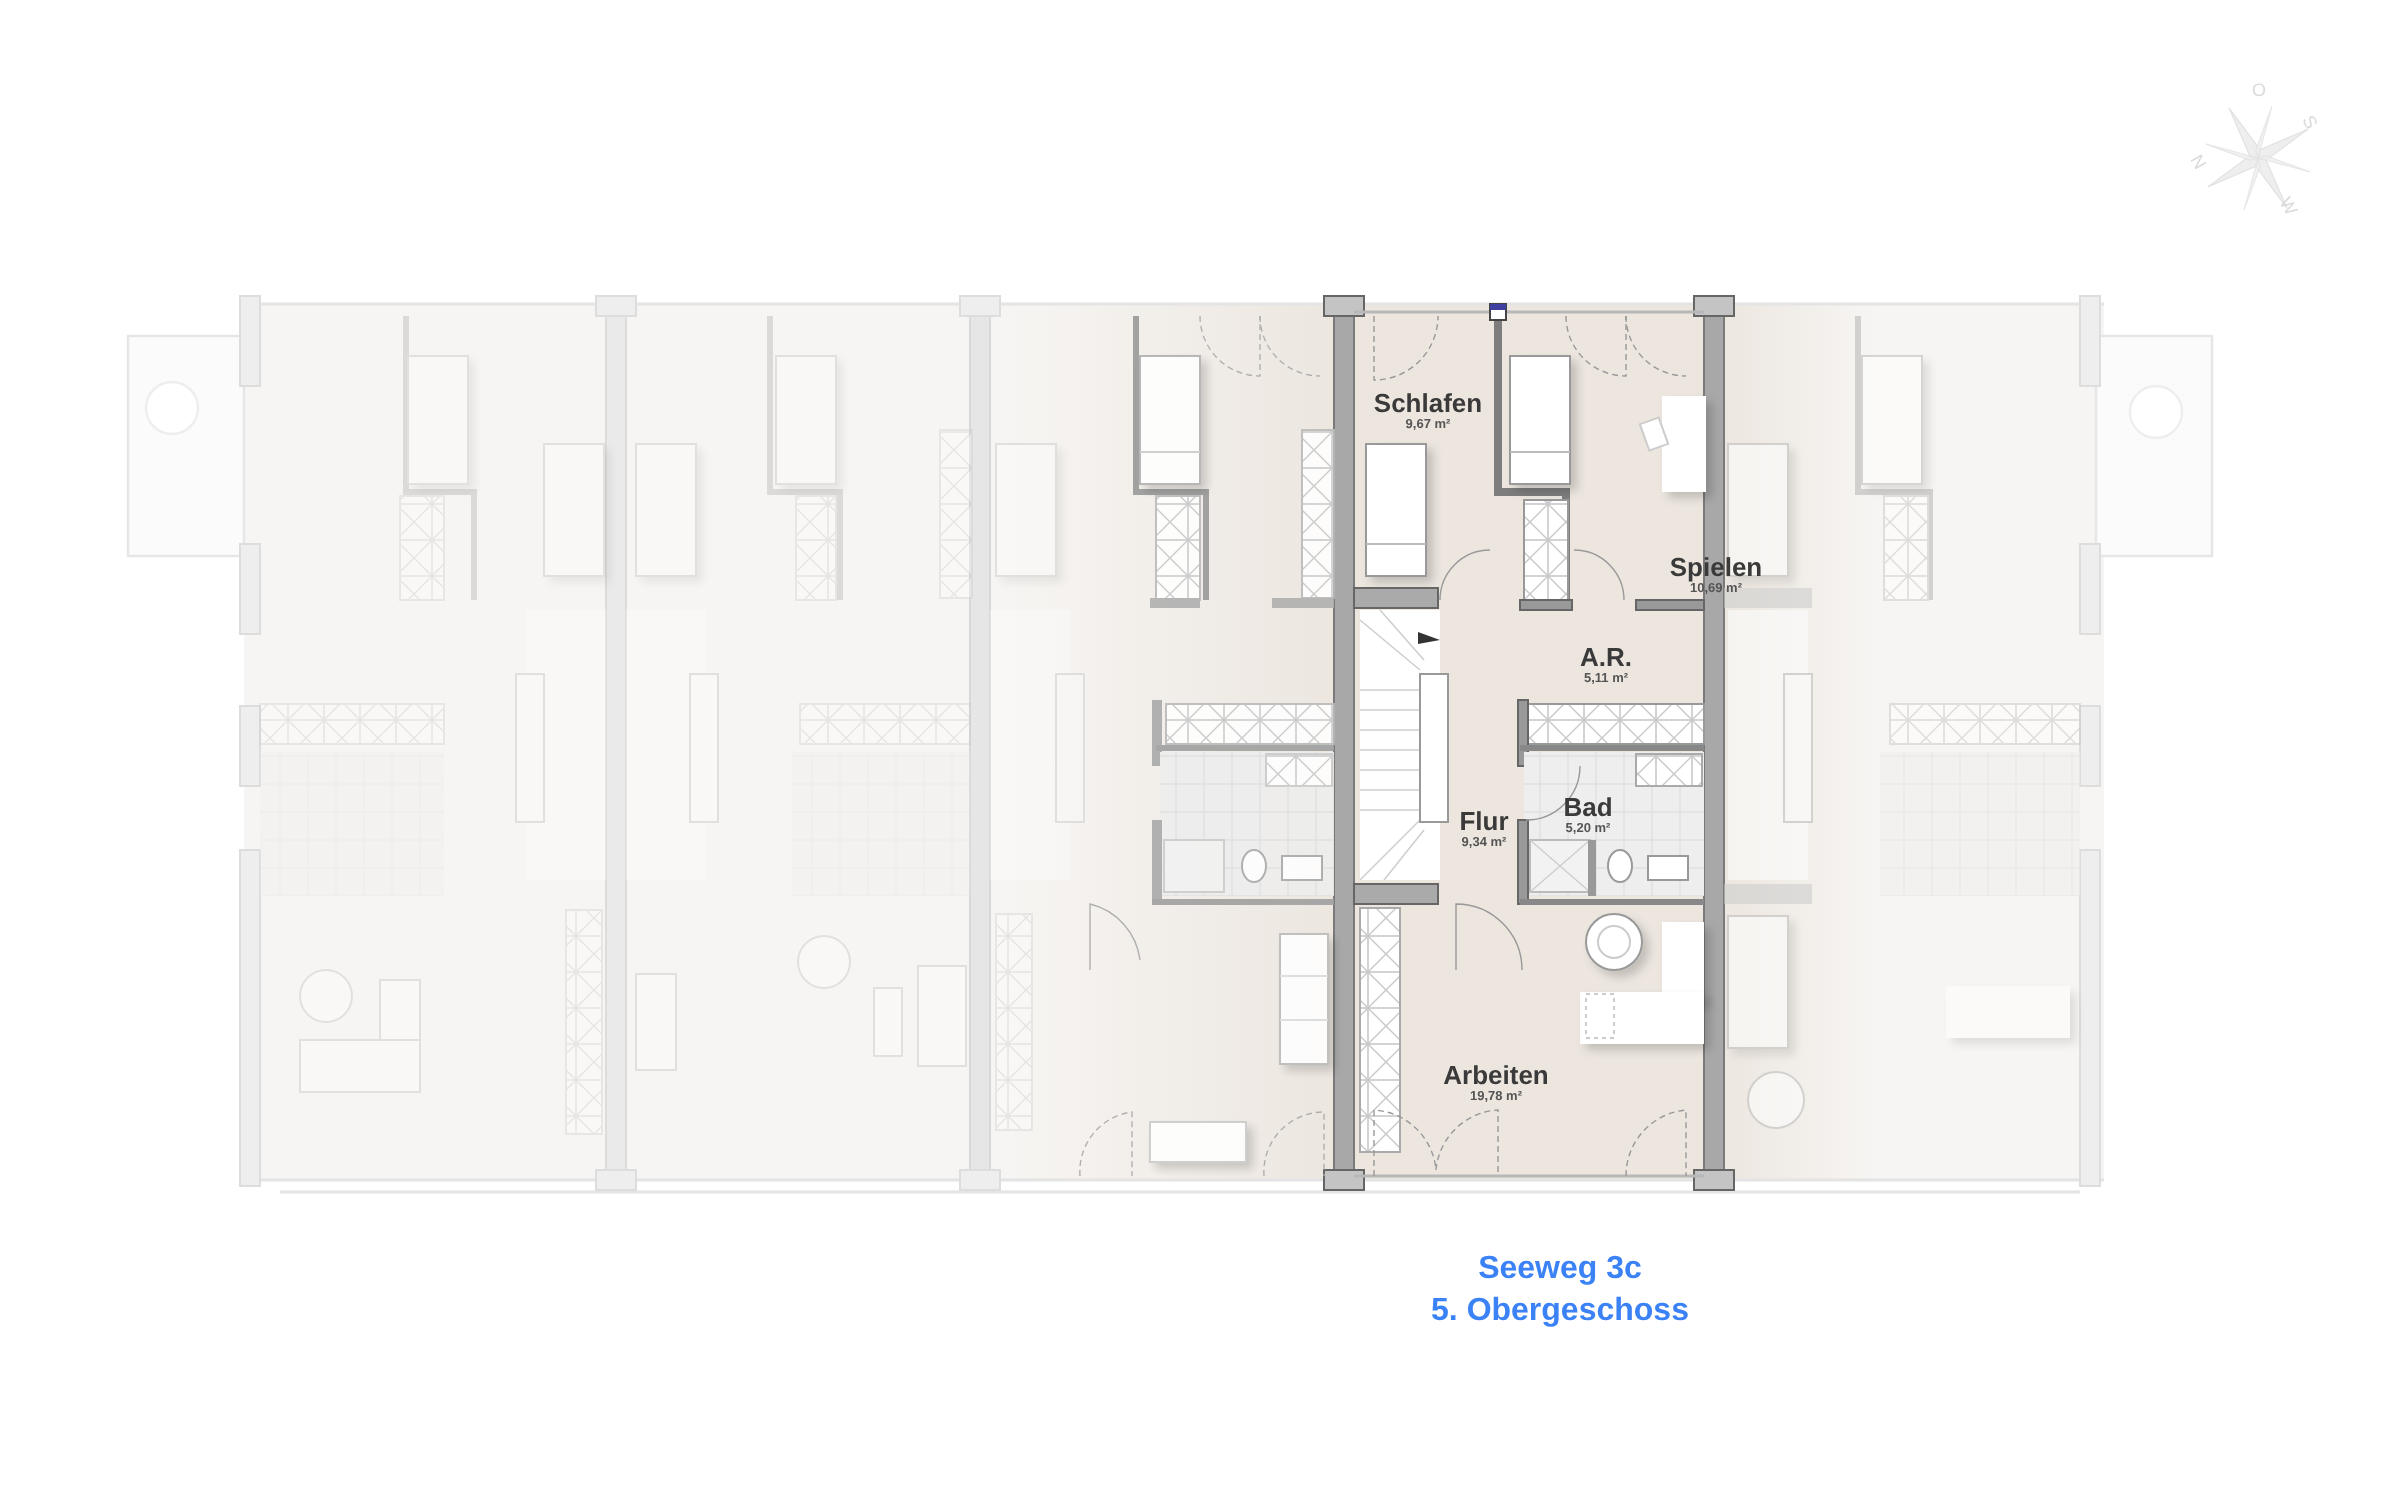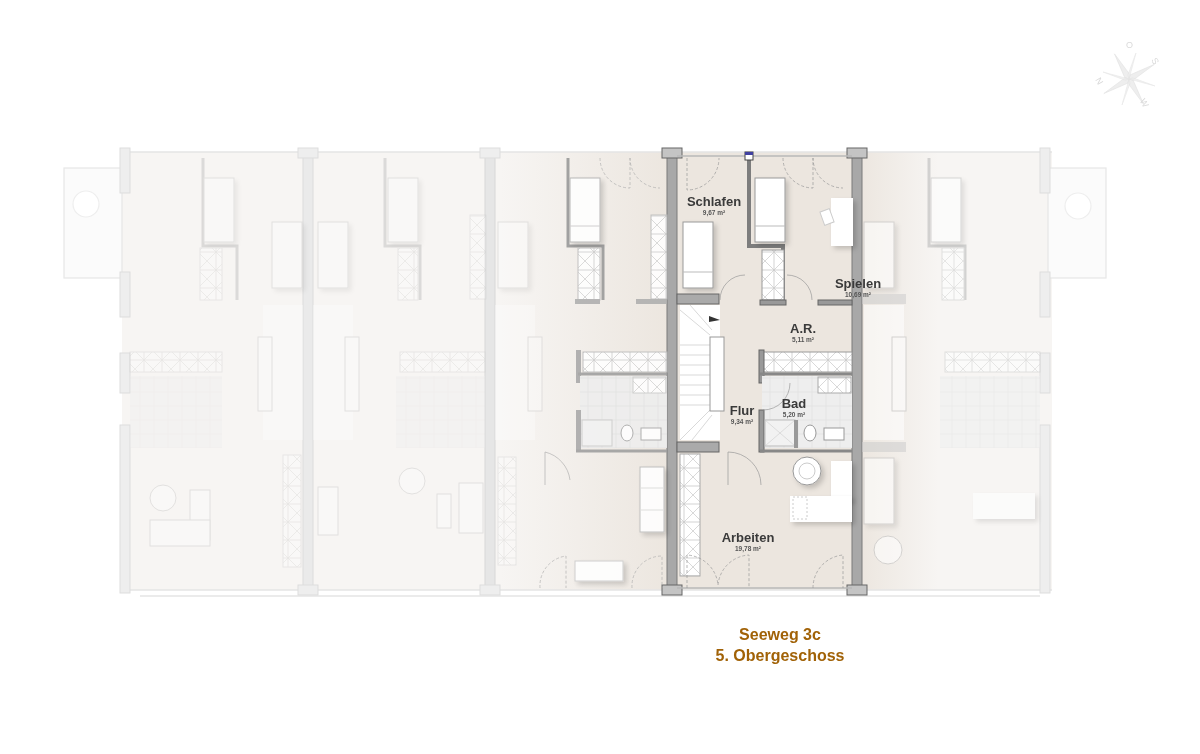--- a/index.html
+++ b/index.html
@@ -1,21 +1,21 @@
 <!DOCTYPE html>
 <html><head>
 <meta charset="utf-8">
 <style>
   html, body { margin:0; padding:0; background:#ffffff; }
   body { width:1200px; height:754px; position:relative; overflow:hidden; font-family:"Liberation Sans", sans-serif; }
   #plan { position:absolute; left:0; top:0; width:1200px; height:754px; }
   .room-label { position:absolute; text-align:center; color:#3a3a3a; transform:translateX(-50%); white-space:nowrap; }
   .room-name { font-weight:bold; font-size:13px; line-height:13px; display:block; }
   .room-area { font-size:6.5px; line-height:9px; display:block; font-weight:bold; color:#555; }
-  .title-block { position:absolute; left:780px; top:624px; transform:translateX(-50%); text-align:center; color:#a16207; }
+  .title-block { position:absolute; left:780px; top:624px; transform:translateX(-50%); text-align:center; color:#3b82f6; }
   .title-line { display:block; font-weight:bold; font-size:16px; line-height:21px; }
   .compass { position:absolute; left:1094px; top:44px; width:70px; height:70px; }
   .compass-letter { position:absolute; font-size:9px; color:#dadada; font-family:"Liberation Sans", sans-serif; }
 </style>
 </head>
 <body>
 
 <svg id="plan" viewBox="0 0 1200 754" xmlns="http://www.w3.org/2000/svg">
   <defs>
     <linearGradient id="fadeL" x1="0" x2="1" y1="0" y2="0">

